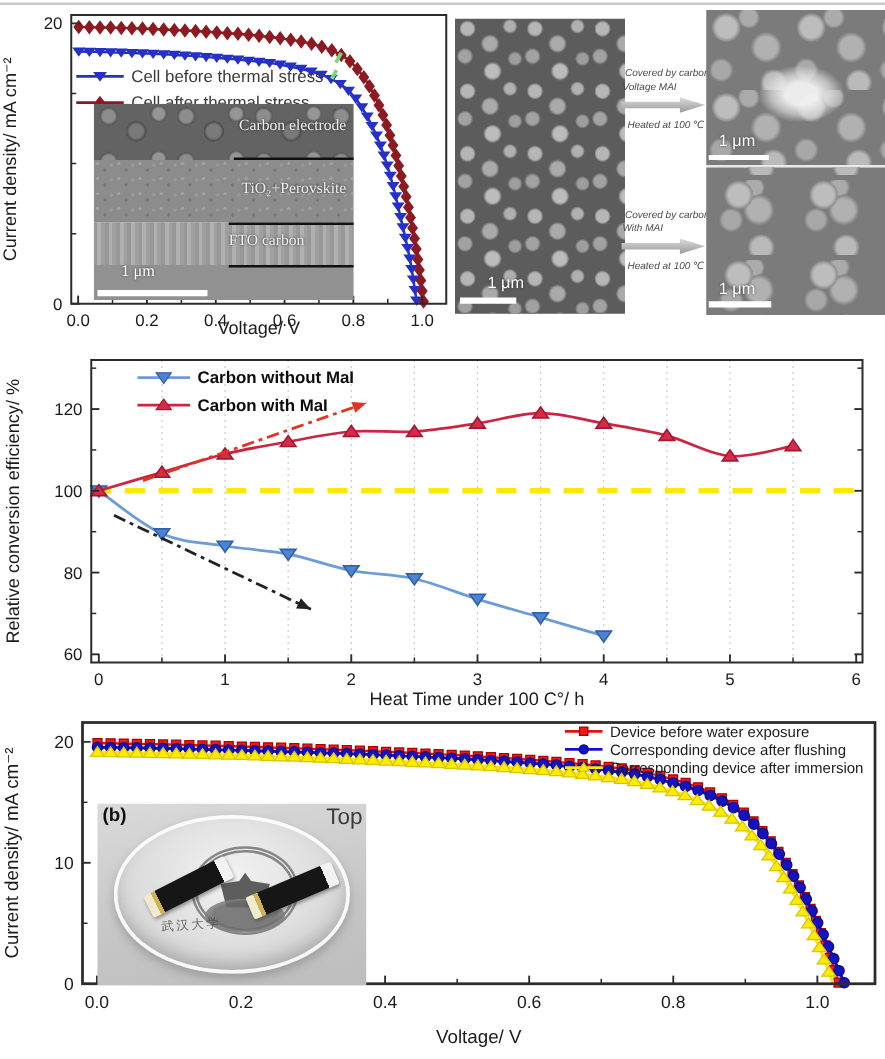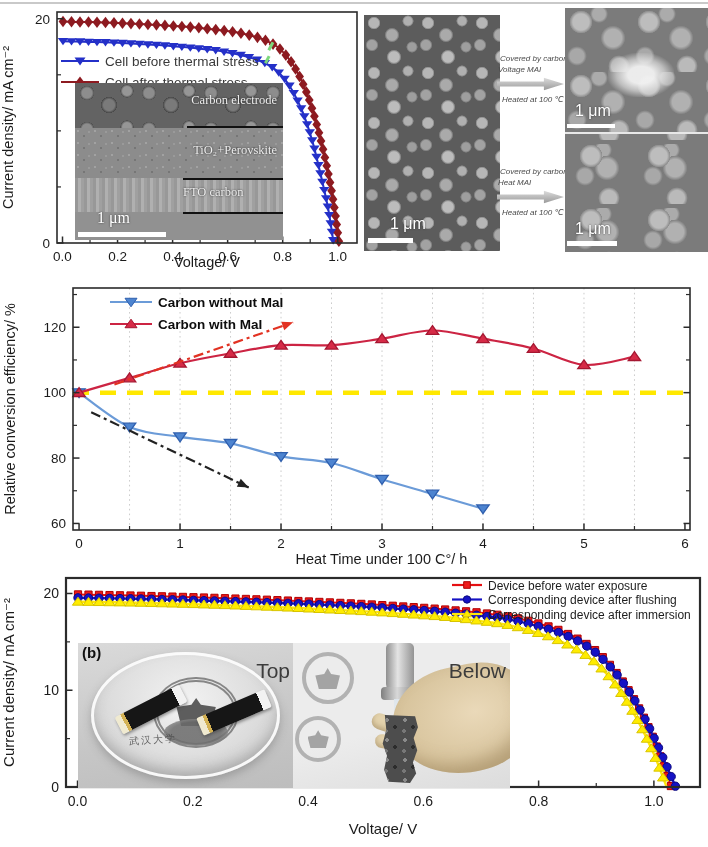--- a/index.html
+++ b/index.html
@@ -25,21 +25,21 @@
     radial-gradient(circle 15px at 48px 30px,#b1b1b1 58%,#828282 80%,transparent 82%),
     radial-gradient(circle 12px at 12px 48px,#a8a8a8 58%,#7e7e7e 80%,transparent 82%),
     radial-gradient(circle 13px at 54px 58px,#bababa 58%,#868686 80%,transparent 82%),
     radial-gradient(circle 11px at 34px 6px,#ababab 58%,#7a7a7a 82%,transparent 84%);
     background-size:68px 64px;}
   .sem-coarse2{background-position:10px 8px, -6px 4px, 8px -6px, -10px 6px, 4px 10px;}
   .decay-spot{position:absolute;left:30%;top:36%;width:46%;height:36%;
     background:radial-gradient(ellipse at 50% 50%, rgba(242,242,242,.95) 0 28%, rgba(225,225,225,.65) 52%, transparent 74%);}
   .seam{position:absolute;background:#e8e8e8;}
   .sb-bar{position:absolute;background:#ffffff;}
-  .sb-text{position:absolute;color:#ffffff;font-size:16px;text-shadow:0 0 2px #333;text-align:center;}
+  .sb-text{position:absolute;color:#ffffff;font-size:13px;text-shadow:0 0 2px #333;text-align:center;}
 
   
   .arr-group{position:absolute;width:70px;}
   .arr-label{position:absolute;font-size:8px;font-style:italic;color:#4a4a4a;line-height:1.15;white-space:nowrap;}
   .block-arrow{position:absolute;width:67px;height:14px;
     background:linear-gradient(180deg,#e0e0e0,#969696);
     clip-path:polygon(0 32%,70% 32%,70% 6%,100% 50%,70% 94%,70% 68%,0 68%);}
 
   
   .xsec{left:75px;top:83px;width:208px;height:157px;overflow:hidden;font-family:Liberation Serif, serif;}
@@ -91,21 +91,21 @@
     background-image:radial-gradient(circle 3px at 5px 5px,#8a8a8a 55%,transparent 65%),
       radial-gradient(circle 3px at 13px 12px,#2c2c2c 55%,transparent 65%),
       radial-gradient(circle 3px at 4px 16px,#777777 55%,transparent 65%);
     background-size:18px 20px;
     clip-path:polygon(8% 0,92% 2%,100% 18%,88% 34%,98% 52%,86% 70%,95% 86%,78% 100%,18% 98%,6% 80%,14% 60%,2% 42%,12% 22%);}
   .glove{position:absolute;right:-10%;top:16%;width:64%;height:74%;border-radius:48% 40% 45% 55%;
     transform:rotate(-12deg);
     background:radial-gradient(ellipse at 60% 45%,#ead9b9,#d6c29a 70%,#c6b088);
     box-shadow:inset -8px -10px 16px rgba(150,125,85,.5);}
   .finger{position:absolute;background:#e4d3ad;border-radius:12px;box-shadow:inset 0 -3px 5px rgba(150,125,85,.5);}
-  .photo-label{position:absolute;font-size:21px;color:#3c3c3c;margin-top:16px;}
+  .photo-label{position:absolute;font-size:18px;color:#3c3c3c;}
   .panel-b-label{position:absolute;left:4px;top:1px;font-size:15px;font-weight:bold;color:#101010;}
 </style>
 </head>
 <body>
 
 <div class="page">
 
   <div class="abs top-rule"></div>
 
   <svg class="chart" width="362" height="268" style="left:0;top:4px" viewBox="0 0 362 268">
@@ -270,21 +270,21 @@
 
     <div class="arr-group" style="left:134px;top:50px;height:60px">
       <div class="arr-label" style="left:4px;top:0">Covered by carbon</div>
       <div class="arr-label" style="left:2px;top:11px">Voltage MAI</div>
       <div class="block-arrow" style="left:1px;top:23px"></div>
       <div class="arr-label" style="left:6px;top:41px">Heated at 100 ℃</div>
     </div>
 
     <div class="arr-group" style="left:134px;top:163px;height:60px">
       <div class="arr-label" style="left:4px;top:0">Covered by carbon</div>
-      <div class="arr-label" style="left:2px;top:11px">Heat MAI</div>
+      <div class="arr-label" style="left:2px;top:11px">With MAI</div>
       <div class="block-arrow" style="left:1px;top:23px"></div>
       <div class="arr-label" style="left:6px;top:41px">Heated at 100 ℃</div>
     </div>
 
     <div class="sem sem-coarse" style="left:203px;top:4px;width:143px;height:124px">
       <div class="decay-spot"></div>
       <div class="sb-text" style="left:10px;bottom:12px">1 μm</div>
       <div class="sb-bar" style="left:2px;bottom:4px;width:48px;height:4px"></div>
     </div>
     <div class="seam" style="left:203px;top:128px;width:143px;height:2px"></div>
@@ -632,31 +632,15 @@
           <div class="logo-bld"></div>
           <div class="logo-lower"></div>
         </div>
         <div class="device" style="left:13%;top:38%;width:72px;transform:rotate(-27deg)"></div>
         <div class="device" style="left:56%;top:40%;width:74px;transform:rotate(-23deg)"></div>
         <div class="dish-text">武汉大学</div>
       </div>
       <div class="panel-b-label">(b)</div>
       <div class="photo-label" style="right:3px;top:0">Top</div>
     </div>
-    <div class="photo photo2">
-      <div class="stamp" style="left:4%;top:6%;width:44px;height:44px">
-          <div class="stamp-in"></div>
-        </div>
-      <div class="stamp" style="left:1%;top:50%;width:38px;height:38px">
-          <div class="stamp-in"></div>
-        </div>
-      <div class="faucet"></div>
-      <div class="faucet-head"></div>
-      <div class="water"></div>
-      <div class="glove"></div>
-      <div class="finger" style="left:36%;top:52%;width:46px;height:16px;transform:rotate(18deg)"></div>
-      <div class="finger" style="left:38%;top:64%;width:40px;height:14px;transform:rotate(8deg)"></div>
-      <div class="wet-device"></div>
-      <div class="photo-label" style="right:4px;top:0">Below</div>
-    </div>
   </div>
 
 </div>
 
 </body></html>

